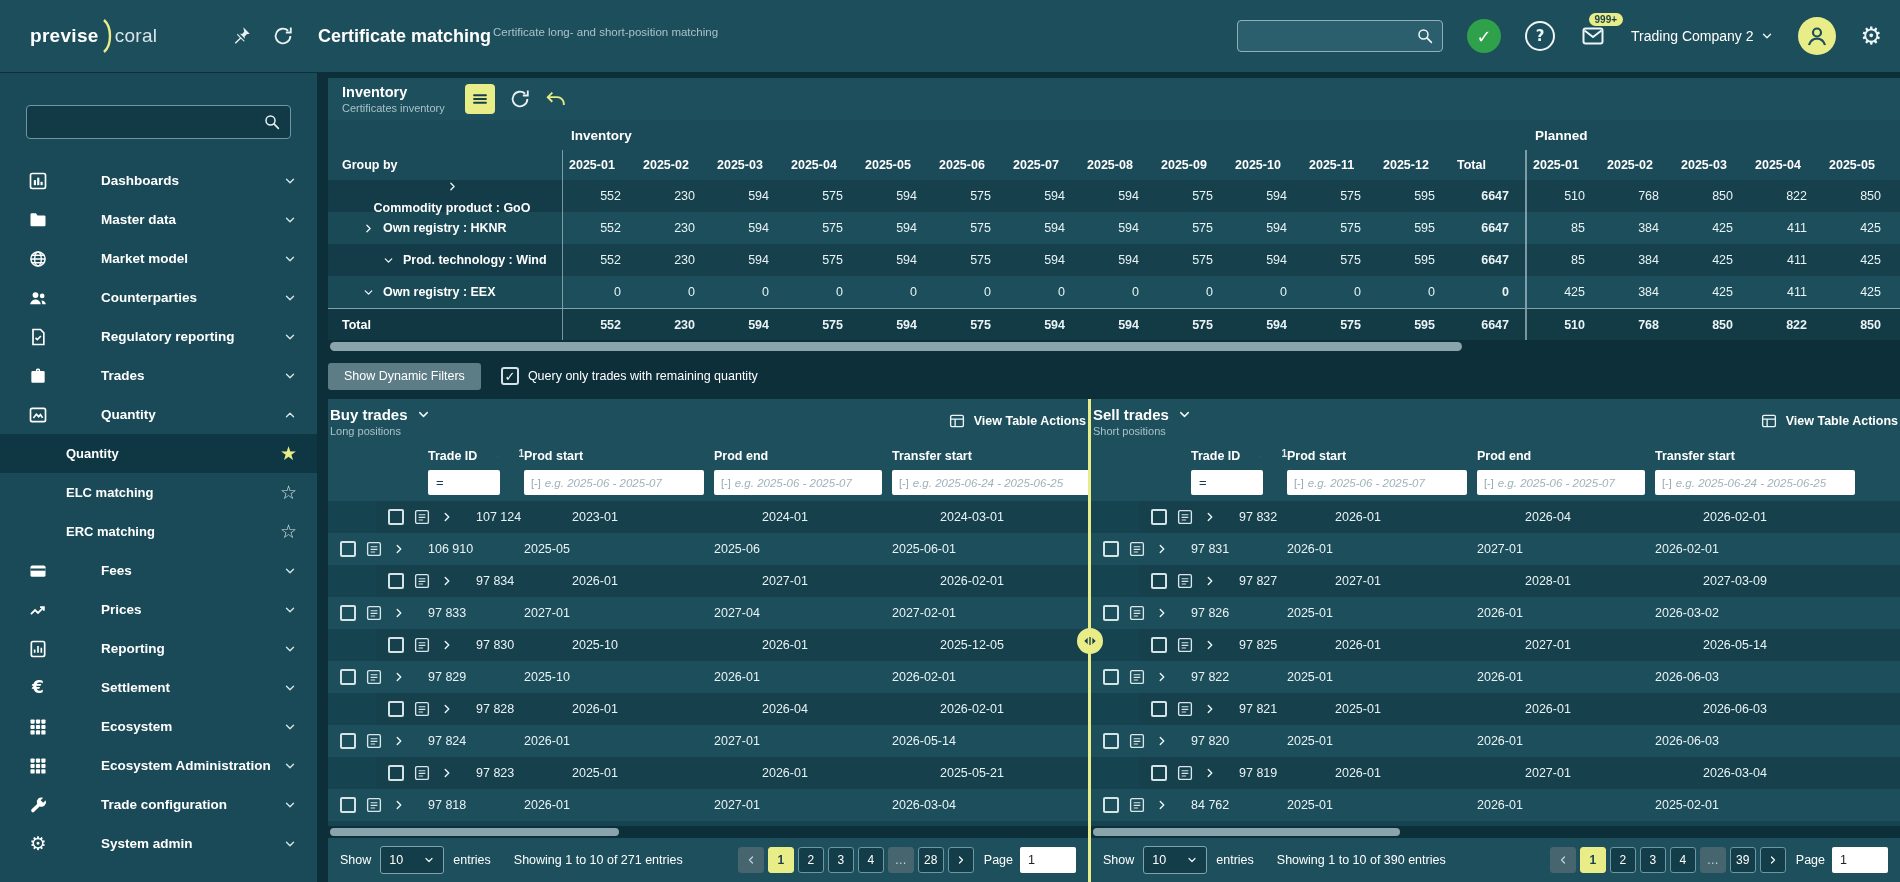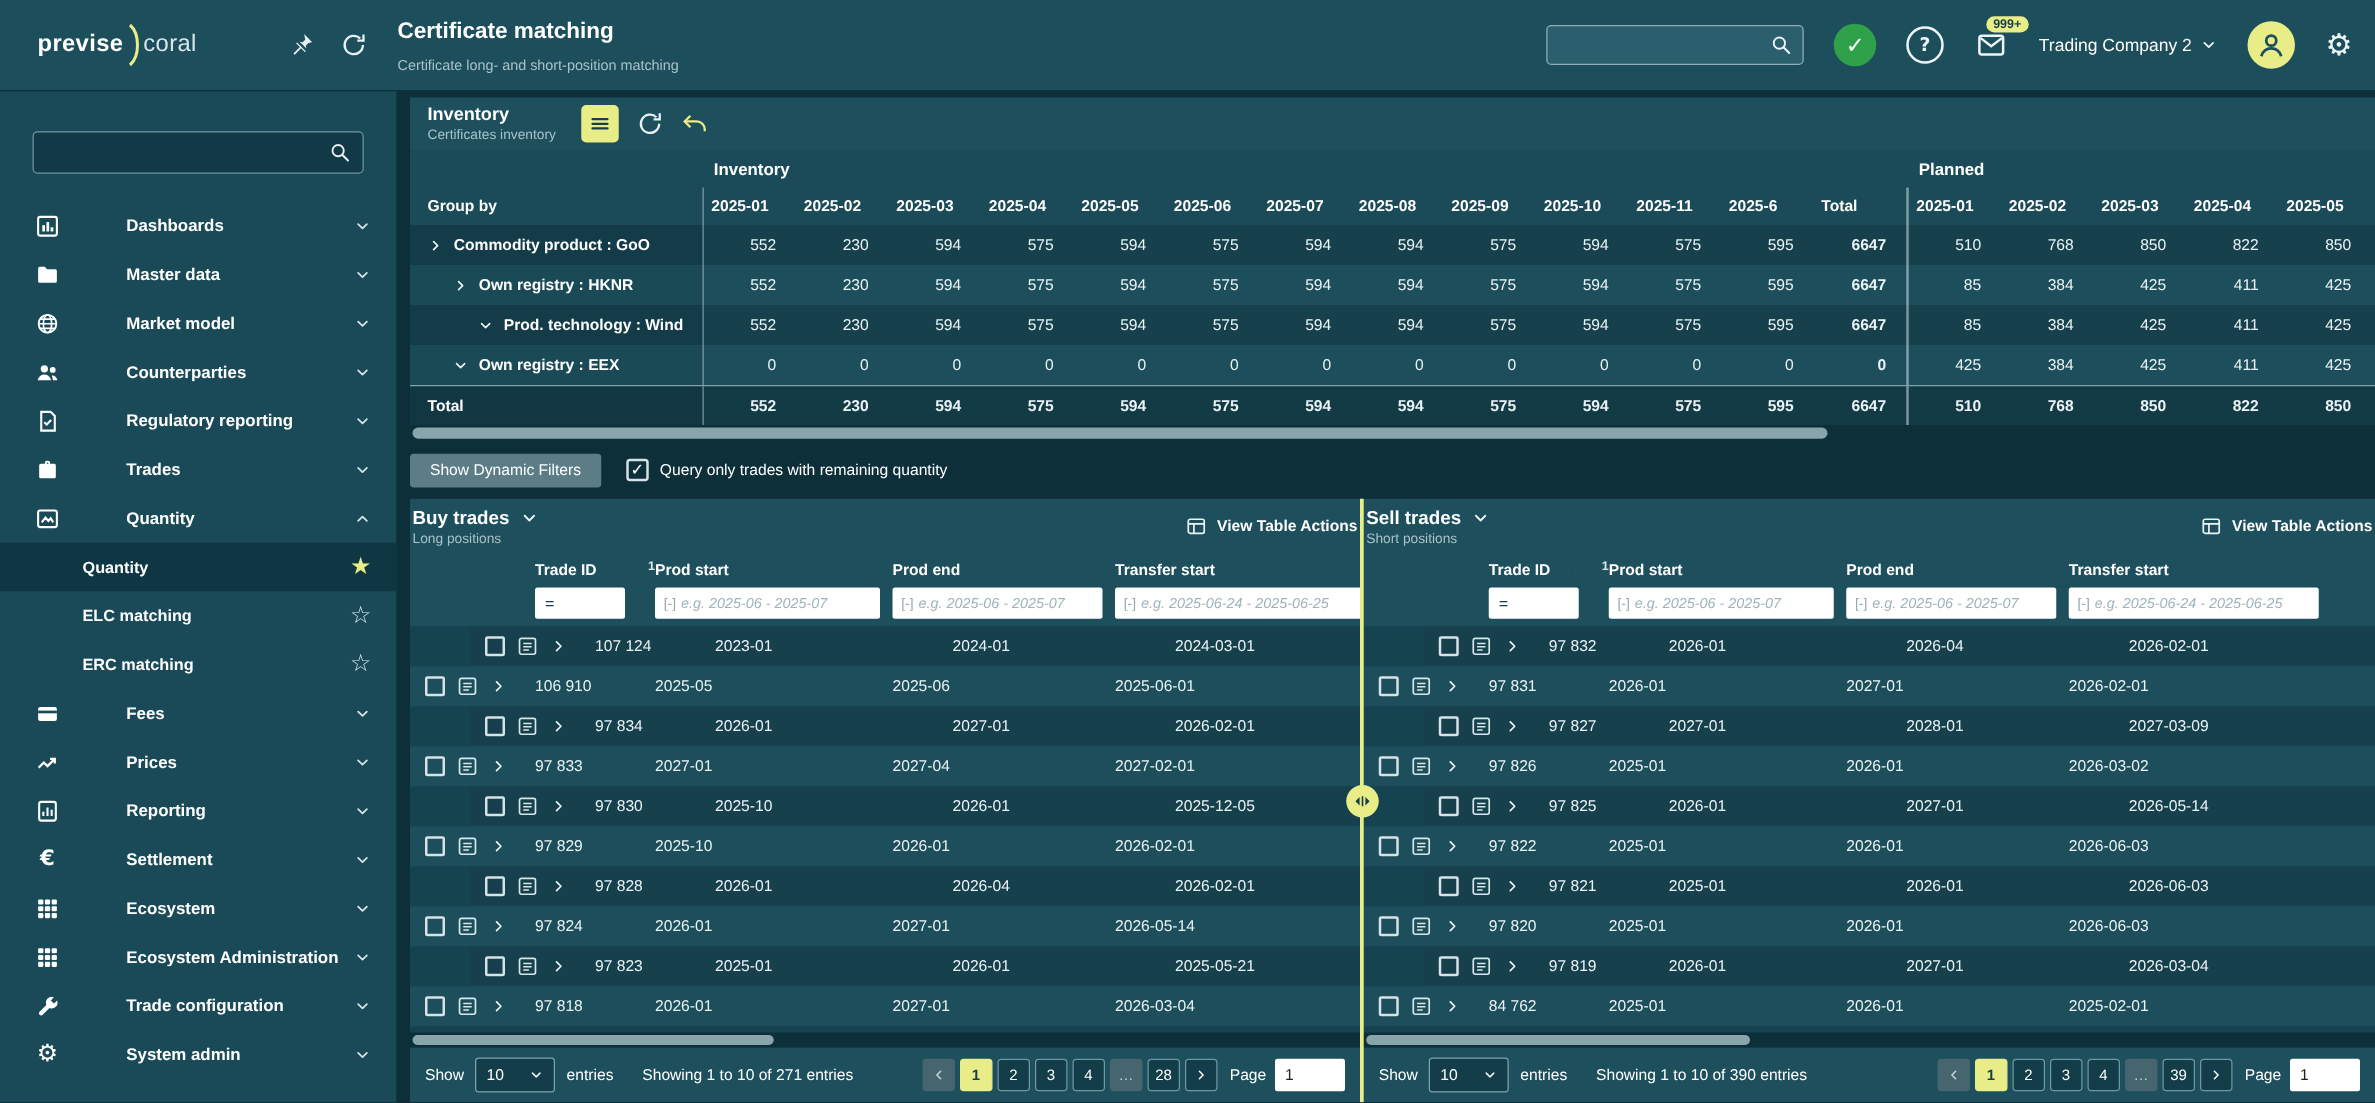--- a/index.html
+++ b/index.html
@@ -12,21 +12,21 @@
   .ic svg{width:100%;height:100%;display:block;}
 
   
   .topbar{flex:0 0 73px;background:#1d4e5b;display:flex;align-items:center;border-bottom:1px solid #0d2f39;}
   .topbar-left{width:318px;flex:none;display:flex;align-items:center;padding:0 24px 0 30px;gap:20px;}
   .logo{display:flex;align-items:center;flex:1;cursor:pointer;}
   .logo-bold{font-weight:bold;font-size:19px;color:#fff;letter-spacing:.3px;}
   .logo-light{font-size:19px;color:#d8e6ea;letter-spacing:.3px;}
   .logo-swoosh{width:14px;height:36px;margin:0 1px;}
   .mini-ic{width:22px;height:22px;color:#e8f1f3;cursor:pointer;}
-  .title-block{display:flex;flex-direction:column;gap:12px;}
+  .title-block{display:flex;flex-direction:row;gap:2px;}
   .page-title{font-size:18px;font-weight:bold;}
   .page-subtitle{font-size:11.5px;color:#a9c2ca;}
   .top-right{margin-left:auto;display:flex;align-items:center;gap:24px;padding-right:18px;}
   .top-search{position:relative;width:206px;height:32px;}
   .top-search input{width:100%;height:100%;background:#2b5f6e;border:1px solid #8fb0b9;border-radius:4px;color:#fff;padding:0 34px 0 12px;font-size:13px;}
   .top-search .ic{position:absolute;right:9px;top:7px;width:18px;height:18px;color:#eef5f7;}
   .check-badge{width:34px;height:34px;border-radius:50%;background:#2fa14b;color:#fff;display:flex;align-items:center;justify-content:center;font-size:18px;font-weight:bold;cursor:pointer;}
   .help-badge{width:30px;height:30px;border-radius:50%;border:2px solid #eef5f7;color:#eef5f7;display:flex;align-items:center;justify-content:center;font-size:15px;font-weight:bold;cursor:pointer;}
   .mail-wrap{position:relative;width:28px;height:24px;color:#eef5f7;cursor:pointer;}
   .badge{position:absolute;top:-11px;right:-16px;background:#e9ed87;color:#173f4b;font-size:10px;font-weight:bold;padding:1px 6px;border-radius:9px;}
@@ -516,34 +516,34 @@
               <div class="inv-mcell head">2025-02</div>
               <div class="inv-mcell head">2025-03</div>
               <div class="inv-mcell head">2025-04</div>
               <div class="inv-mcell head">2025-05</div>
               <div class="inv-mcell head">2025-06</div>
               <div class="inv-mcell head">2025-07</div>
               <div class="inv-mcell head">2025-08</div>
               <div class="inv-mcell head">2025-09</div>
               <div class="inv-mcell head">2025-10</div>
               <div class="inv-mcell head">2025-11</div>
-              <div class="inv-mcell head">2025-6</div>
+              <div class="inv-mcell head">2025-12</div>
               <div class="inv-mcell head">Total</div>
             </div>
             <div class="inv-planned">
               <div class="inv-mcell head">2025-01</div>
               <div class="inv-mcell head">2025-02</div>
               <div class="inv-mcell head">2025-03</div>
               <div class="inv-mcell head">2025-04</div>
               <div class="inv-mcell head">2025-05</div>
             </div>
           </div>
         <div id="inv-rows">
             <div class="inv-row dark">
-              <div class="groupcell" style="padding-left: 14px;">
+              <div class="groupcell" style="padding-left: 14px; flex-direction: column;">
                 <span class="ic grp-chev">
                   <svg viewBox="0 0 24 24">
                     <path d="M9 6l6 6-6 6" fill="none" stroke="currentColor" stroke-width="2.4" stroke-linecap="round" stroke-linejoin="round"></path>
                   </svg>
                 </span>
                 <span class="grp-label">Commodity product : GoO</span>
               </div>
               <div class="inv-months">
                 <div class="inv-mcell val">552</div>
                 <div class="inv-mcell val">230</div>

